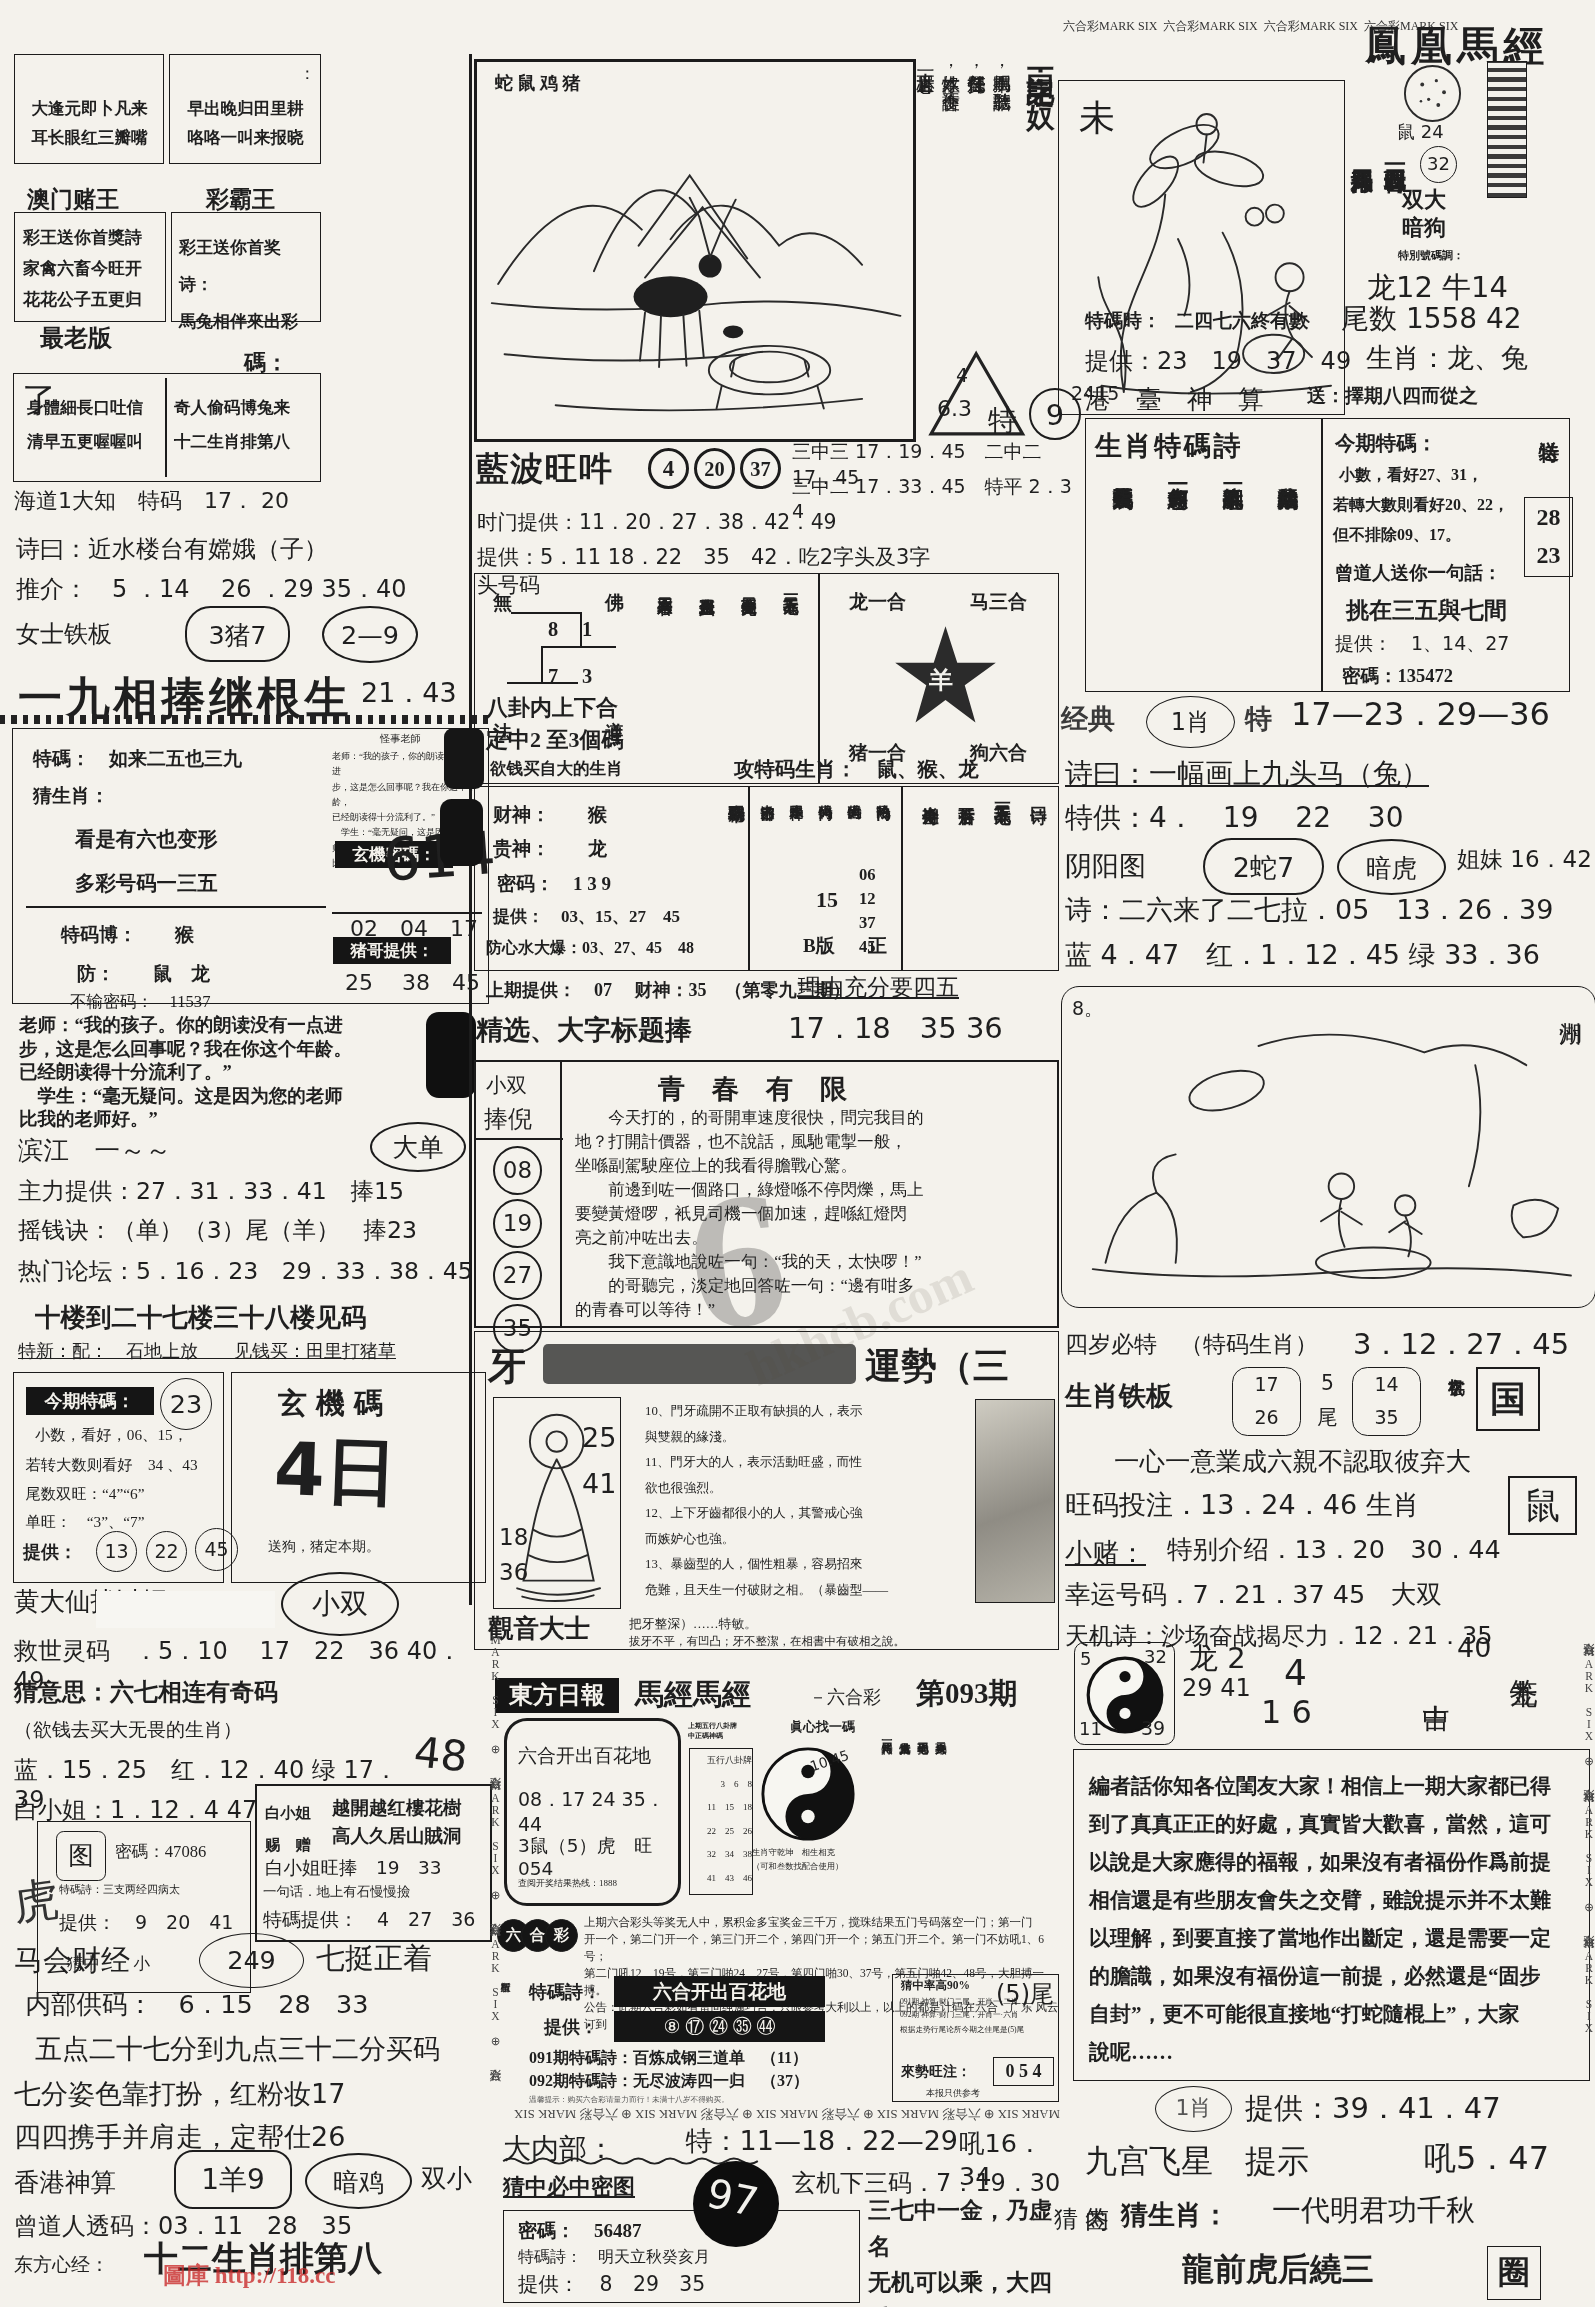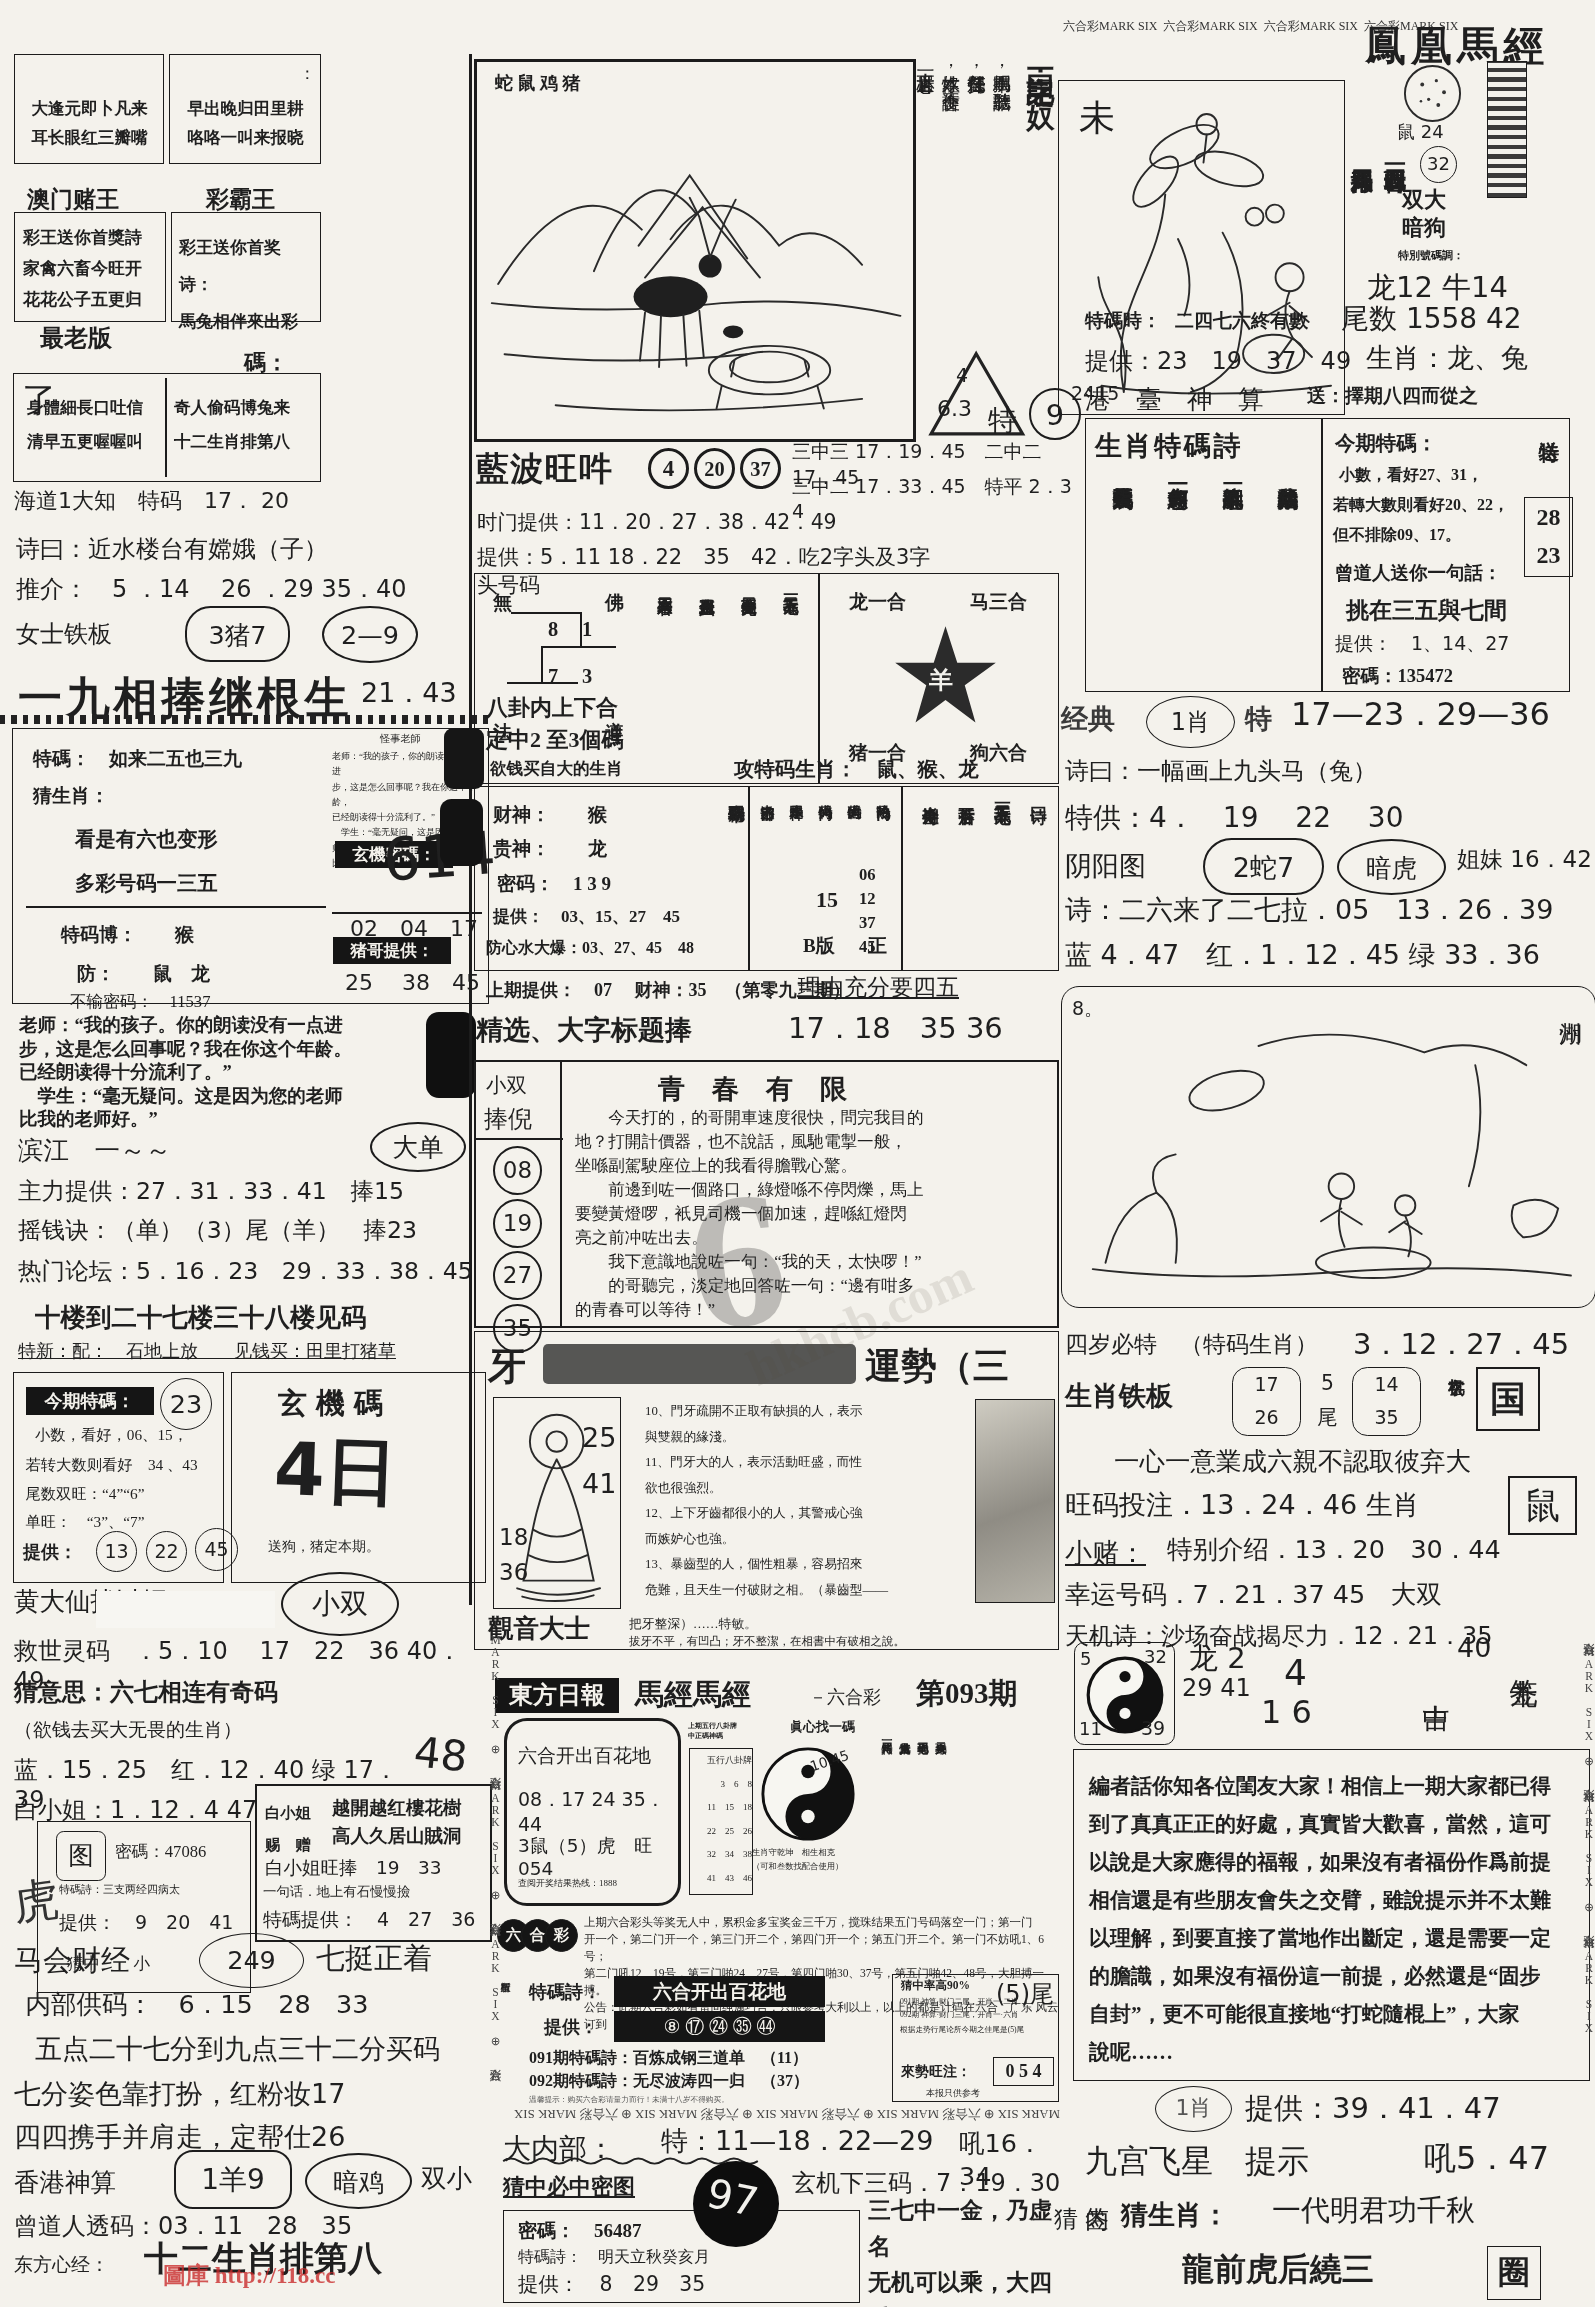--- a/index.html
+++ b/index.html
@@ -339,21 +339,21 @@
     <div class="blk print" style="left: 901px; top: 1978px; width: 109px; font-size: 11.5px; font-weight: 700;">猜中率高90%</div>
     <div class="blk print" style="left: 900px; top: 1997px; width: 153px; font-size: 7.7px;">091期 神算·财门二尾，开肖一·二肖</div>
     <div class="blk print" style="left: 900px; top: 2010px; width: 153px; font-size: 7.7px;">092期 神算·财门三尾，开肖一·六肖</div>
     <div class="blk hand" style="left: 996px; top: 1978px; width: 61px; font-size: 24px;">(5)尾</div>
     <div class="blk print" style="left: 900px; top: 2025px; width: 156px; font-size: 7.7px;">根据走势行尾论所今期之佳尾是(5)尾</div>
     <div class="blk print" style="left: 901px; top: 2063px; width: 89px; font-size: 14px; font-weight: 700;">來勢旺注：</div>
     <div class="blk print" style="left: 993px; top: 2057px; width: 61px; height: 29px; font-size: 18px; font-weight: 700; line-height: 27px; text-align: center; border: 1.9px solid rgb(28, 28, 28);">0 5 4</div>
     <div class="blk print" style="left: 926px; top: 2087px; width: 115px; font-size: 9px;">本报只供参考</div>
     <div class="blk print" style="left: 492px; top: 2105px; width: 568px; font-size: 12.8px; transform: rotate(180deg); color: rgb(68, 68, 68);">MARK SIX ⊕ 六合彩 MARK SIX ⊕ 六合彩 MARK SIX ⊕ 六合彩 MARK SIX ⊕ 六合彩 MARK SIX</div>
     <div class="blk hand" style="left: 503px; top: 2130px; width: 156px; font-size: 28px;">大内部：</div>
-    <div class="blk hand" style="left: 661px; top: 2123px; width: 297px; font-size: 27px;">特：11—18．22—29</div>
+    <div class="blk hand" style="left: 661px; top: 2123px; width: 297px; font-size: 27px; text-align: right;">特：11—18．22—29</div>
     <div class="blk hand" style="left: 959px; top: 2126px; width: 109px; font-size: 25.5px;">吼16．34</div>
     <div class="blk print" style="left: 503px; top: 2172px; width: 249px; font-size: 22px; font-weight: 700; text-decoration: underline;">猜中必中密图</div>
     <div class="blk print" style="left: 693px; top: 2161px; width: 86px; height: 86px; border-radius: 50%; background: rgb(13, 13, 13); z-index: 2;"></div>
     <div class="blk hand" style="left: 707px; top: 2176px; width: 64px; font-size: 40px; transform: rotate(12deg); color: rgb(242, 241, 236); z-index: 3;">97</div>
     <div class="blk hand" style="left: 792px; top: 2167px; width: 274px; font-size: 24px;">玄机下三码．7．19．30</div>
     <div class="blk print" style="left: 503px; top: 2210px; width: 357px; height: 93px; border: 1.9px solid rgb(28, 28, 28);"></div>
     <div class="blk print" style="left: 518px; top: 2218px; width: 192px; font-size: 19px; font-weight: 700;">密碼：　56487</div>
     <div class="blk print" style="left: 518px; top: 2247px; width: 243px; font-size: 16px;">特碼詩：　明天立秋癸亥月</div>
     <div class="blk hand" style="left: 518px; top: 2270px; width: 243px; font-size: 20.4px;">提供：　8　29　35</div>
     <div class="blk print" style="left: 868px; top: 2193px; width: 195px; font-size: 23px; font-weight: 700; line-height: 36px;"><div>三七中一金，乃虚名</div><div>无机可以乘，大四千</div></div>
@@ -387,21 +387,21 @@
     <div class="blk print" style="left: 1333px; top: 525px; width: 166px; font-size: 16px; font-weight: 700;">但不排除09、17。</div>
     <div class="blk print" style="left: 1524px; top: 497px; width: 49px; height: 80px; font-size: 24px; font-weight: 700; line-height: 38px; text-align: center; border: 1.9px solid rgb(28, 28, 28);"><div>28</div><div>23</div></div>
     <div class="blk print" style="left: 1335px; top: 560px; width: 217px; font-size: 18.5px; font-weight: 700;">曾道人送你一句話：</div>
     <div class="blk print" style="left: 1346px; top: 595px; width: 211px; font-size: 23px; font-weight: 700;">挑在三五與七間</div>
     <div class="blk hand" style="left: 1335px; top: 631px; width: 204px; font-size: 19px;">提供：　1、14、27</div>
     <div class="blk print" style="left: 1342px; top: 663px; width: 185px; font-size: 18.5px; font-weight: 700;">密碼：135472</div>
     <div class="blk print" style="left: 1061px; top: 701px; width: 80px; font-size: 27px; font-weight: 700; color: rgb(58, 58, 58);">经典</div>
     <div class="blk hand" style="left: 1146px; top: 696px; width: 89px; height: 52px; font-size: 24px; line-height: 50px; text-align: center; border: 1.9px solid rgb(28, 28, 28); border-radius: 50%;">1肖</div>
     <div class="blk print" style="left: 1245px; top: 701px; width: 38px; font-size: 27px; font-weight: 700; color: rgb(58, 58, 58);">特</div>
     <div class="blk hand" style="left: 1291px; top: 693px; width: 300px; font-size: 32px;">17—23．29—36</div>
-    <div class="blk hand" style="left: 1065px; top: 755px; width: 530px; font-size: 24px;">诗曰：一幅画上九头马（兔）</div>
+    <div class="blk hand" style="left: 1065px; top: 755px; width: 530px; font-size: 28px; text-decoration: underline;">诗曰：一幅画上九头马（兔）</div>
     <div class="blk hand" style="left: 1065px; top: 799px; width: 523px; font-size: 28px;">特供：4．　19　 22　 30</div>
     <div class="blk hand" style="left: 1065px; top: 848px; width: 131px; font-size: 27px;">阴阳图</div>
     <div class="blk hand" style="left: 1203px; top: 838px; width: 121px; height: 57px; font-size: 27px; line-height: 55px; text-align: center; border: 2.6px solid rgb(28, 28, 28); border-radius: 29px;">2蛇7</div>
     <div class="blk hand" style="left: 1337px; top: 839px; width: 109px; height: 56px; font-size: 25.5px; line-height: 54px; text-align: center; border: 2.6px solid rgb(28, 28, 28); border-radius: 50%;">暗虎</div>
     <div class="blk hand" style="left: 1457px; top: 844px; width: 139px; font-size: 23px;">姐妹 16．42</div>
     <div class="blk hand" style="left: 1065px; top: 892px; width: 531px; font-size: 27px;">诗：二六来了二七拉．05　13．26．39</div>
     <div class="blk hand" style="left: 1065px; top: 937px; width: 531px; font-size: 27px;">蓝 4．47　红．1．12．45 绿 33．36</div>
     <div class="blk print" style="left: 1061px; top: 986px; width: 535px; height: 322px; border: 1.9px solid rgb(28, 28, 28); border-radius: 18px;"></div>
     <div class="blk hand" style="left: 1072px; top: 996px; width: 45px; font-size: 19px;">8。</div>
     <div class="blk hand vert" style="left: 1550px; top: 1004px; width: 37px; height: 96px; font-size: 23px;">湖州</div>

